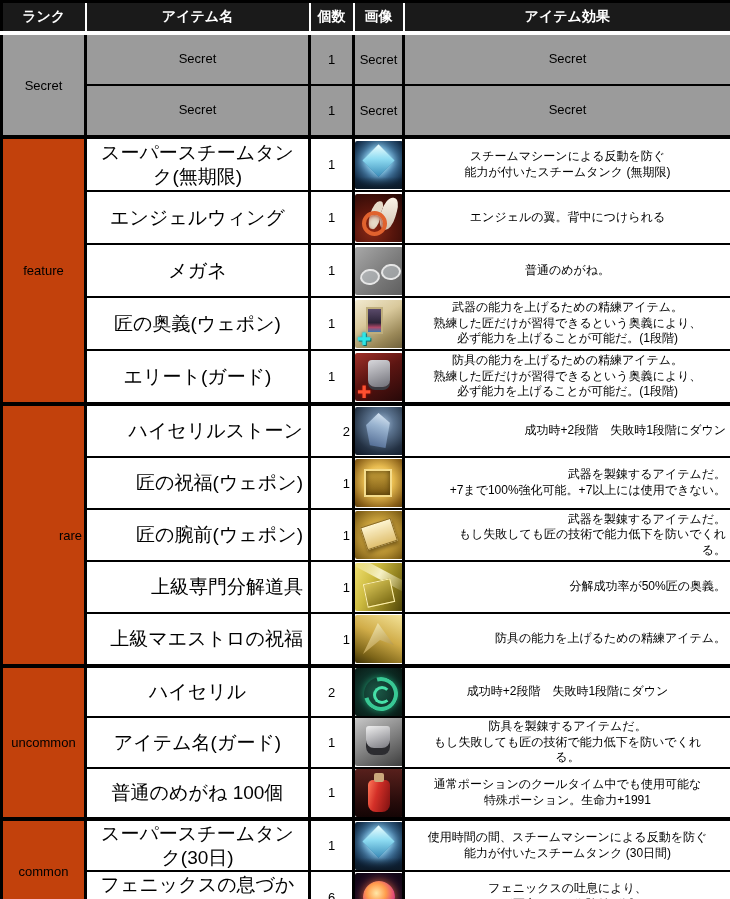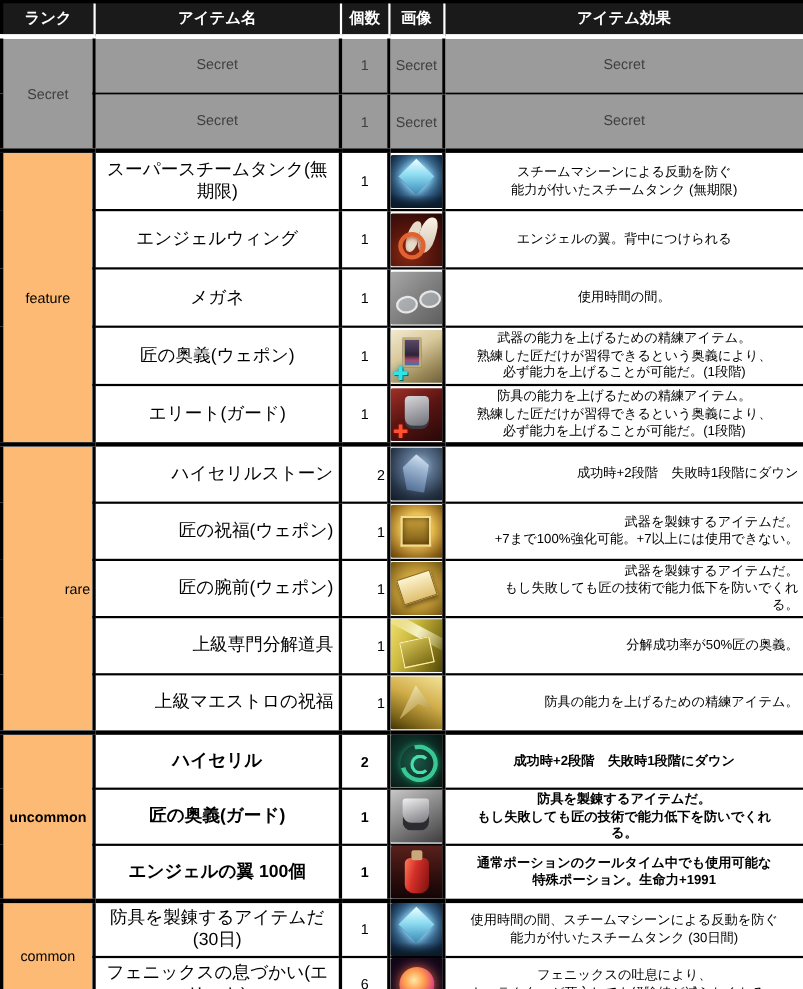--- a/index.html
+++ b/index.html
@@ -37,35 +37,35 @@
     border-right-width: 3px;
     text-align: center;
     vertical-align: middle;
     color: #000;
     padding: 1px 2px;
     overflow: hidden;
   }
   tr.group-start td { border-top-width: 4px; }
   tbody tr:first-child td { border-top-color: #fff; }
 
-  .rank-cell  { font-size: 13px; background: #fdba74; }
-  .name-cell  { font-size: 16px; padding: 1px 5px; line-height: 1.25; }
+  .rank-cell  { font-size: 13px; background: #c2410c; }
+  .name-cell  { font-size: 19px; padding: 1px 5px; line-height: 1.25; }
   .count-cell { font-size: 13px; }
   .image-cell { padding: 0; }
   .effect-cell{ font-size: 12px; line-height: 1.3; white-space: pre-line; padding: 1px 4px; }
 
   tr.g-secret   td { height: 47px; }
   tr.g-feature  td { height: 49px; }
   tr.g-rare     td { height: 48px; text-align: right; }
-  tr.g-uncommon td { height: 44px; font-weight: bold; }
+  tr.g-uncommon td { height: 44px; }
   tr.g-common   td { height: 45px; }
 
   tr.secret-row td {
     background: #9b9b9b;
-    color: #404040;
+    color: #000000;
     font-size: 13px;
   }
 
   
   .icon {
     width: 48px; height: 48px;
     margin: 0 auto;
     position: relative;
     overflow: hidden;
     border-radius: 2px;
@@ -309,21 +309,21 @@
           <div class="icon icon-angel-wing"></div>
         </td>
         <td class="effect-cell">エンジェルの翼。背中につけられる</td>
       </tr>
       <tr class="g-feature">
         <td class="name-cell">メガネ</td>
         <td class="count-cell">1</td>
         <td class="image-cell">
           <div class="icon icon-glasses"></div>
         </td>
-        <td class="effect-cell">使用時間の間。</td>
+        <td class="effect-cell">普通のめがね。</td>
       </tr>
       <tr class="g-feature">
         <td class="name-cell">匠の奥義(ウェポン)</td>
         <td class="count-cell">1</td>
         <td class="image-cell">
           <div class="icon icon-takumi-ougi-weapon"></div>
         </td>
         <td class="effect-cell">武器の能力を上げるための精練アイテム。
 熟練した匠だけが習得できるという奥義により、
 必ず能力を上げることが可能だ。(1段階)</td>
@@ -385,41 +385,41 @@
       <tr class="g-uncommon group-start">
         <td rowspan="3" class="rank-cell">uncommon</td>
         <td class="name-cell">ハイセリル</td>
         <td class="count-cell">2</td>
         <td class="image-cell">
           <div class="icon icon-hyserill"></div>
         </td>
         <td class="effect-cell">成功時+2段階　失敗時1段階にダウン</td>
       </tr>
       <tr class="g-uncommon">
-        <td class="name-cell">匠の奥義(ガード)</td>
+        <td class="name-cell">アイテム名(ガード)</td>
         <td class="count-cell">1</td>
         <td class="image-cell">
           <div class="icon icon-takumi-skill-guard"></div>
         </td>
         <td class="effect-cell">防具を製錬するアイテムだ。
 もし失敗しても匠の技術で能力低下を防いでくれ
 る。</td>
       </tr>
       <tr class="g-uncommon">
-        <td class="name-cell">エンジェルの翼 100個</td>
+        <td class="name-cell">普通のめがね 100個</td>
         <td class="count-cell">1</td>
         <td class="image-cell">
           <div class="icon icon-emergency-potion"></div>
         </td>
         <td class="effect-cell">通常ポーションのクールタイム中でも使用可能な
 特殊ポーション。生命力+1991</td>
       </tr>
       <tr class="g-common group-start">
         <td rowspan="2" class="rank-cell">common</td>
-        <td class="name-cell">防具を製錬するアイテムだ(30日)</td>
+        <td class="name-cell">スーパースチームタンク(30日)</td>
         <td class="count-cell">1</td>
         <td class="image-cell">
           <div class="icon icon-steam-tank"></div>
         </td>
         <td class="effect-cell">使用時間の間、スチームマシーンによる反動を防ぐ
 能力が付いたスチームタンク (30日間)</td>
       </tr>
       <tr class="g-common">
         <td class="name-cell">フェニックスの息づかい(エリート)</td>
         <td class="count-cell">6</td>

